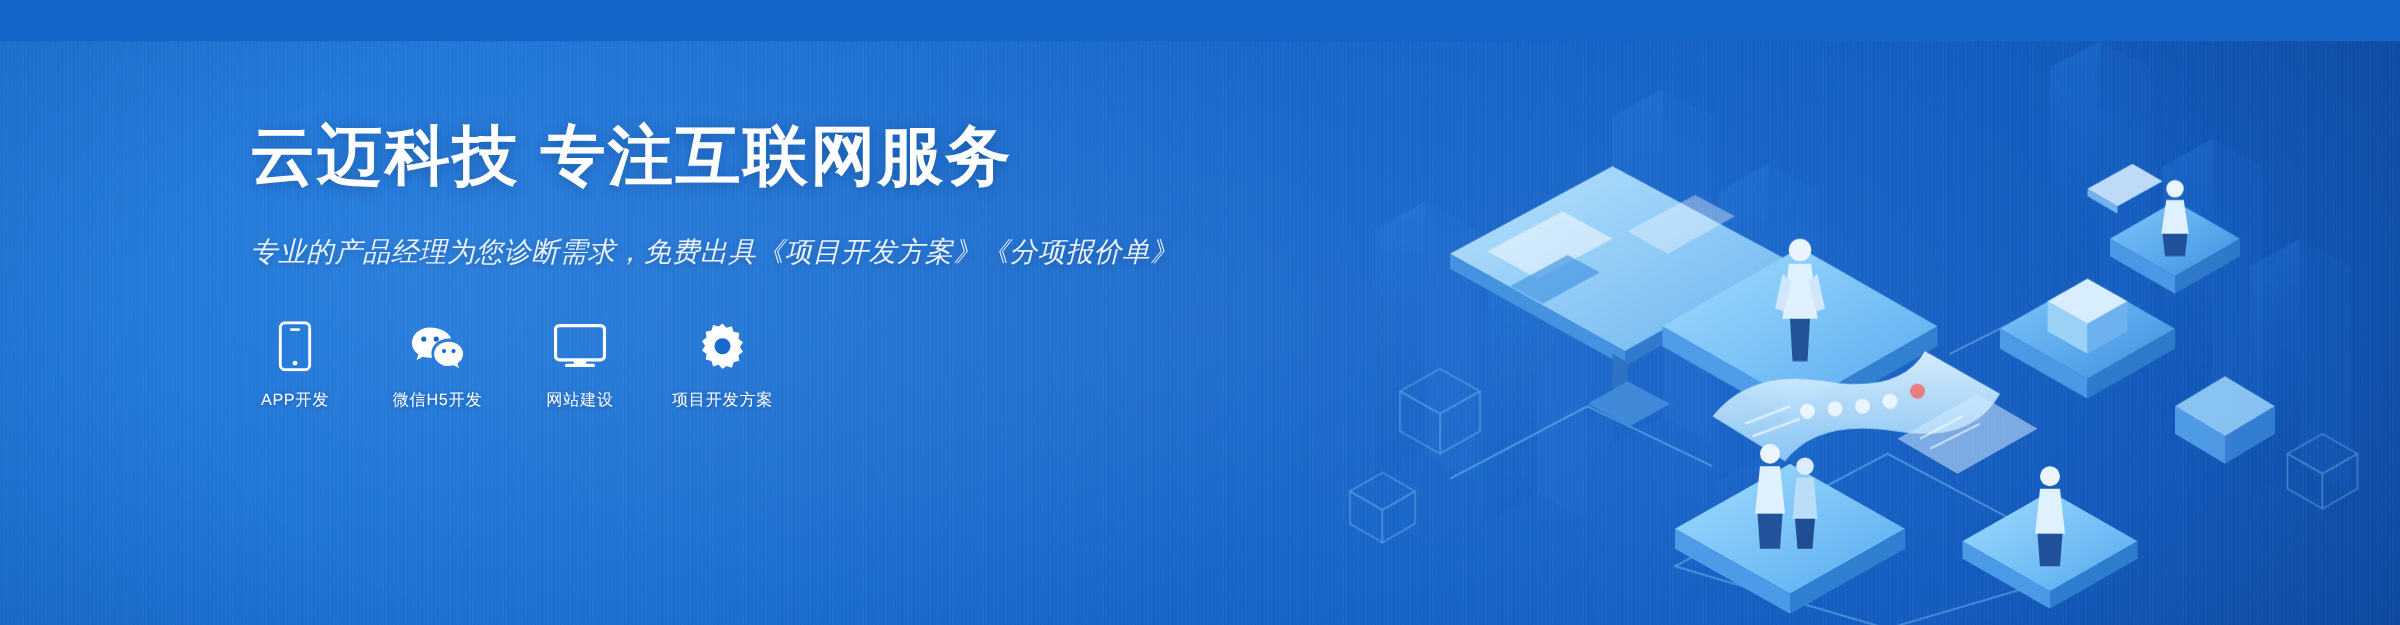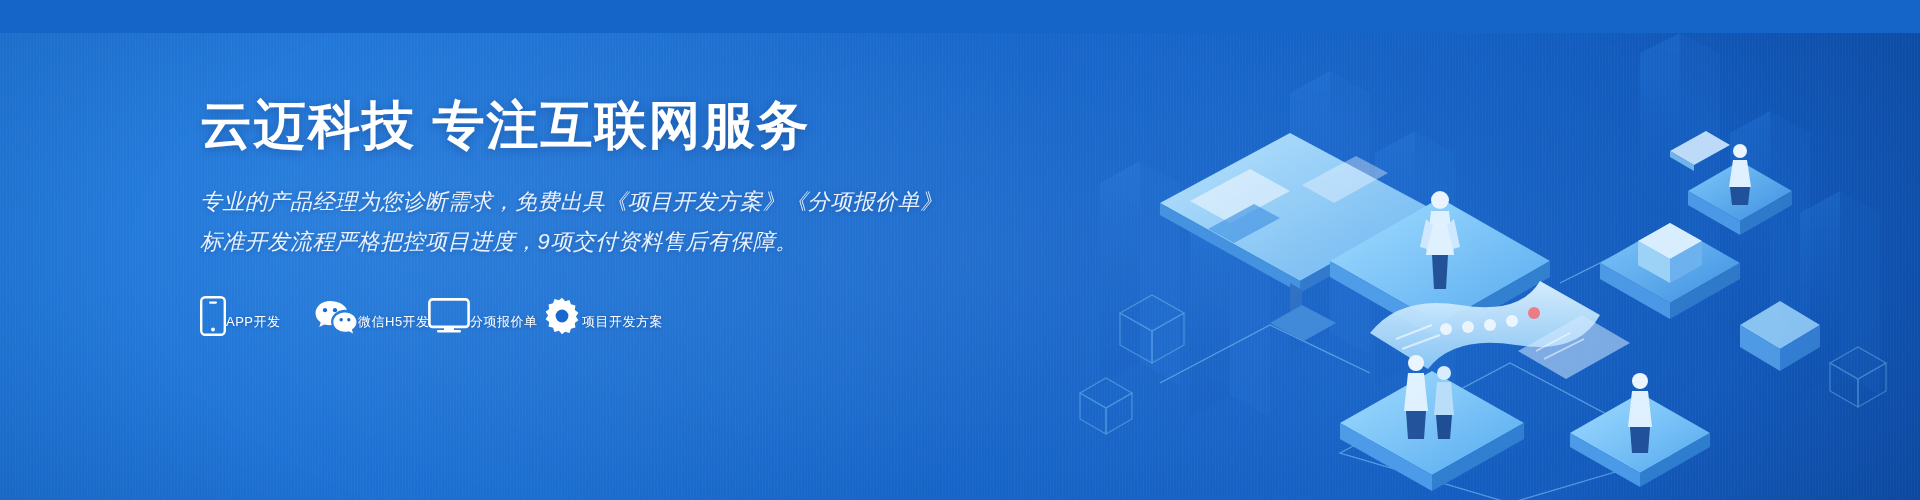--- a/index.html
+++ b/index.html
@@ -58,21 +58,21 @@
 
   
   .services {
     margin-top:34px;
     display:flex;
     align-items:flex-start;
     gap:42px;
   }
   .service {
     display:flex;
-    flex-direction:row;
+    flex-direction:column;
     align-items:center;
     width:72px;
     cursor:pointer;
   }
   .service .glyph {
     height:42px;
     display:flex; align-items:center; justify-content:center;
     margin-bottom:13px;
   }
   .service .glyph svg { display:block; }
@@ -276,21 +276,20 @@
   </div>
 
   <div class="vignette"></div>
 
   <div class="content">
 
     <h1 class="headline">云迈科技 专注互联网服务</h1>
 
     <div class="sub">
       <span class="line">专业的产品经理为您诊断需求，免费出具《项目开发方案》《分项报价单》</span>
-      <span class="line">标准开发流程严格把控项目进度，9项交付资料售后有保障。</span>
     </div>
 
     <div class="services">
 
       <div class="service">
         <span class="glyph">
           <svg width="26" height="40" viewBox="0 0 26 40">
             <rect x="1.2" y="1.2" width="23.6" height="37.6" rx="4" ry="4" fill="none" stroke="#ffffff" stroke-width="2.4"></rect>
             <rect x="9" y="5.5" width="8" height="2.2" rx="1.1" fill="#ffffff"></rect>
             <circle cx="13" cy="33.5" r="1.9" fill="#ffffff"></circle>
@@ -315,21 +314,21 @@
       </div>
 
       <div class="service">
         <span class="glyph">
           <svg width="42" height="36" viewBox="0 0 42 36">
             <rect x="1.4" y="1.4" width="39.2" height="27.5" rx="3.2" ry="3.2" fill="none" stroke="#ffffff" stroke-width="2.6"></rect>
             <rect x="16" y="29" width="10" height="3.2" fill="#ffffff"></rect>
             <rect x="9" y="32" width="24" height="2.6" rx="1.3" fill="#ffffff"></rect>
           </svg>
         </span>
-        <span class="caption">分项报价单</span>
+        <span class="caption">网站建设</span>
       </div>
 
       <div class="service">
         <span class="glyph">
           <svg width="40" height="40" viewBox="0 0 40 40">
             <path d="M20 1.8l3.1 3.4 4.4-1.3 1.4 4.4 4.5 1.1-.6 4.5 3.6 2.8-2.5 3.8 2.5 3.8-3.6 2.8.6 4.5-4.5 1.1-1.4 4.4-4.4-1.3L20 38.2l-3.1-3.4-4.4 1.3-1.4-4.4-4.5-1.1.6-4.5-3.6-2.8 2.5-3.8-2.5-3.8 3.6-2.8-.6-4.5 4.5-1.1 1.4-4.4 4.4 1.3z" fill="#ffffff"></path>
             <circle cx="20" cy="20" r="6.4" fill="#1968cf"></circle>
           </svg>
         </span>
         <span class="caption">项目开发方案</span>

